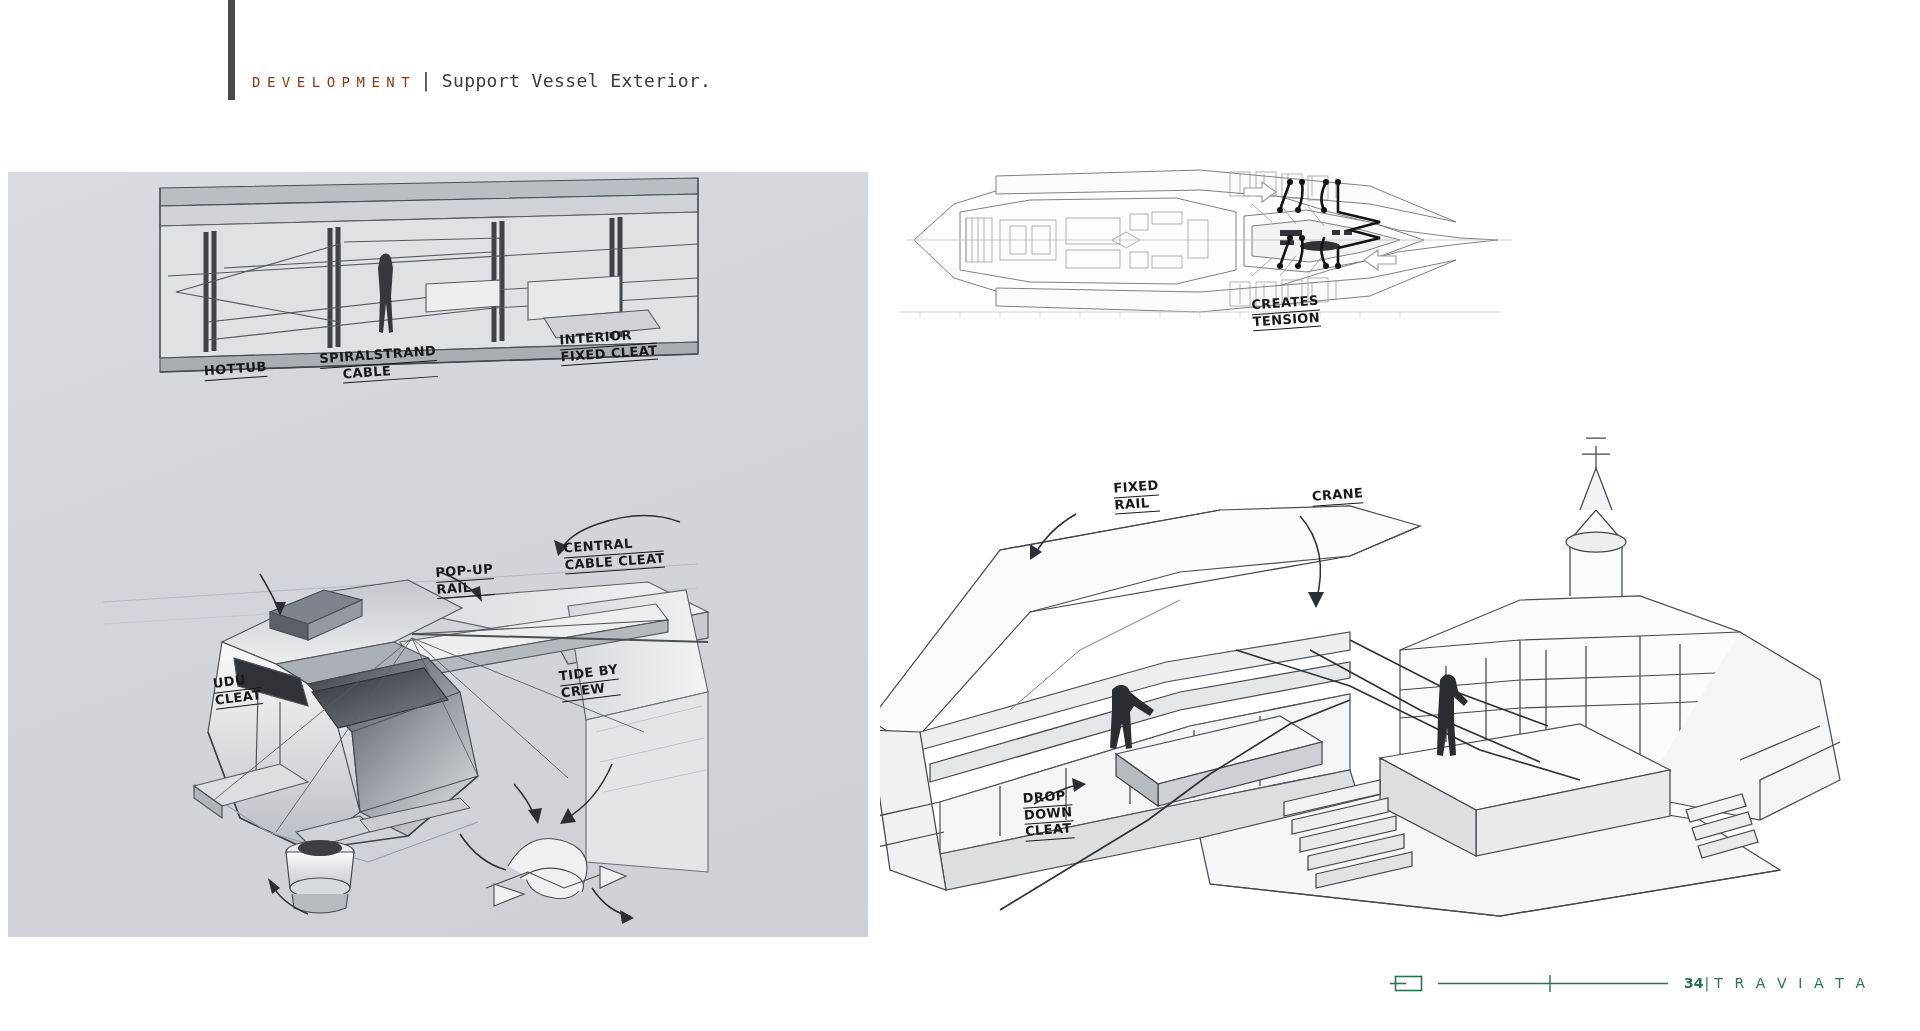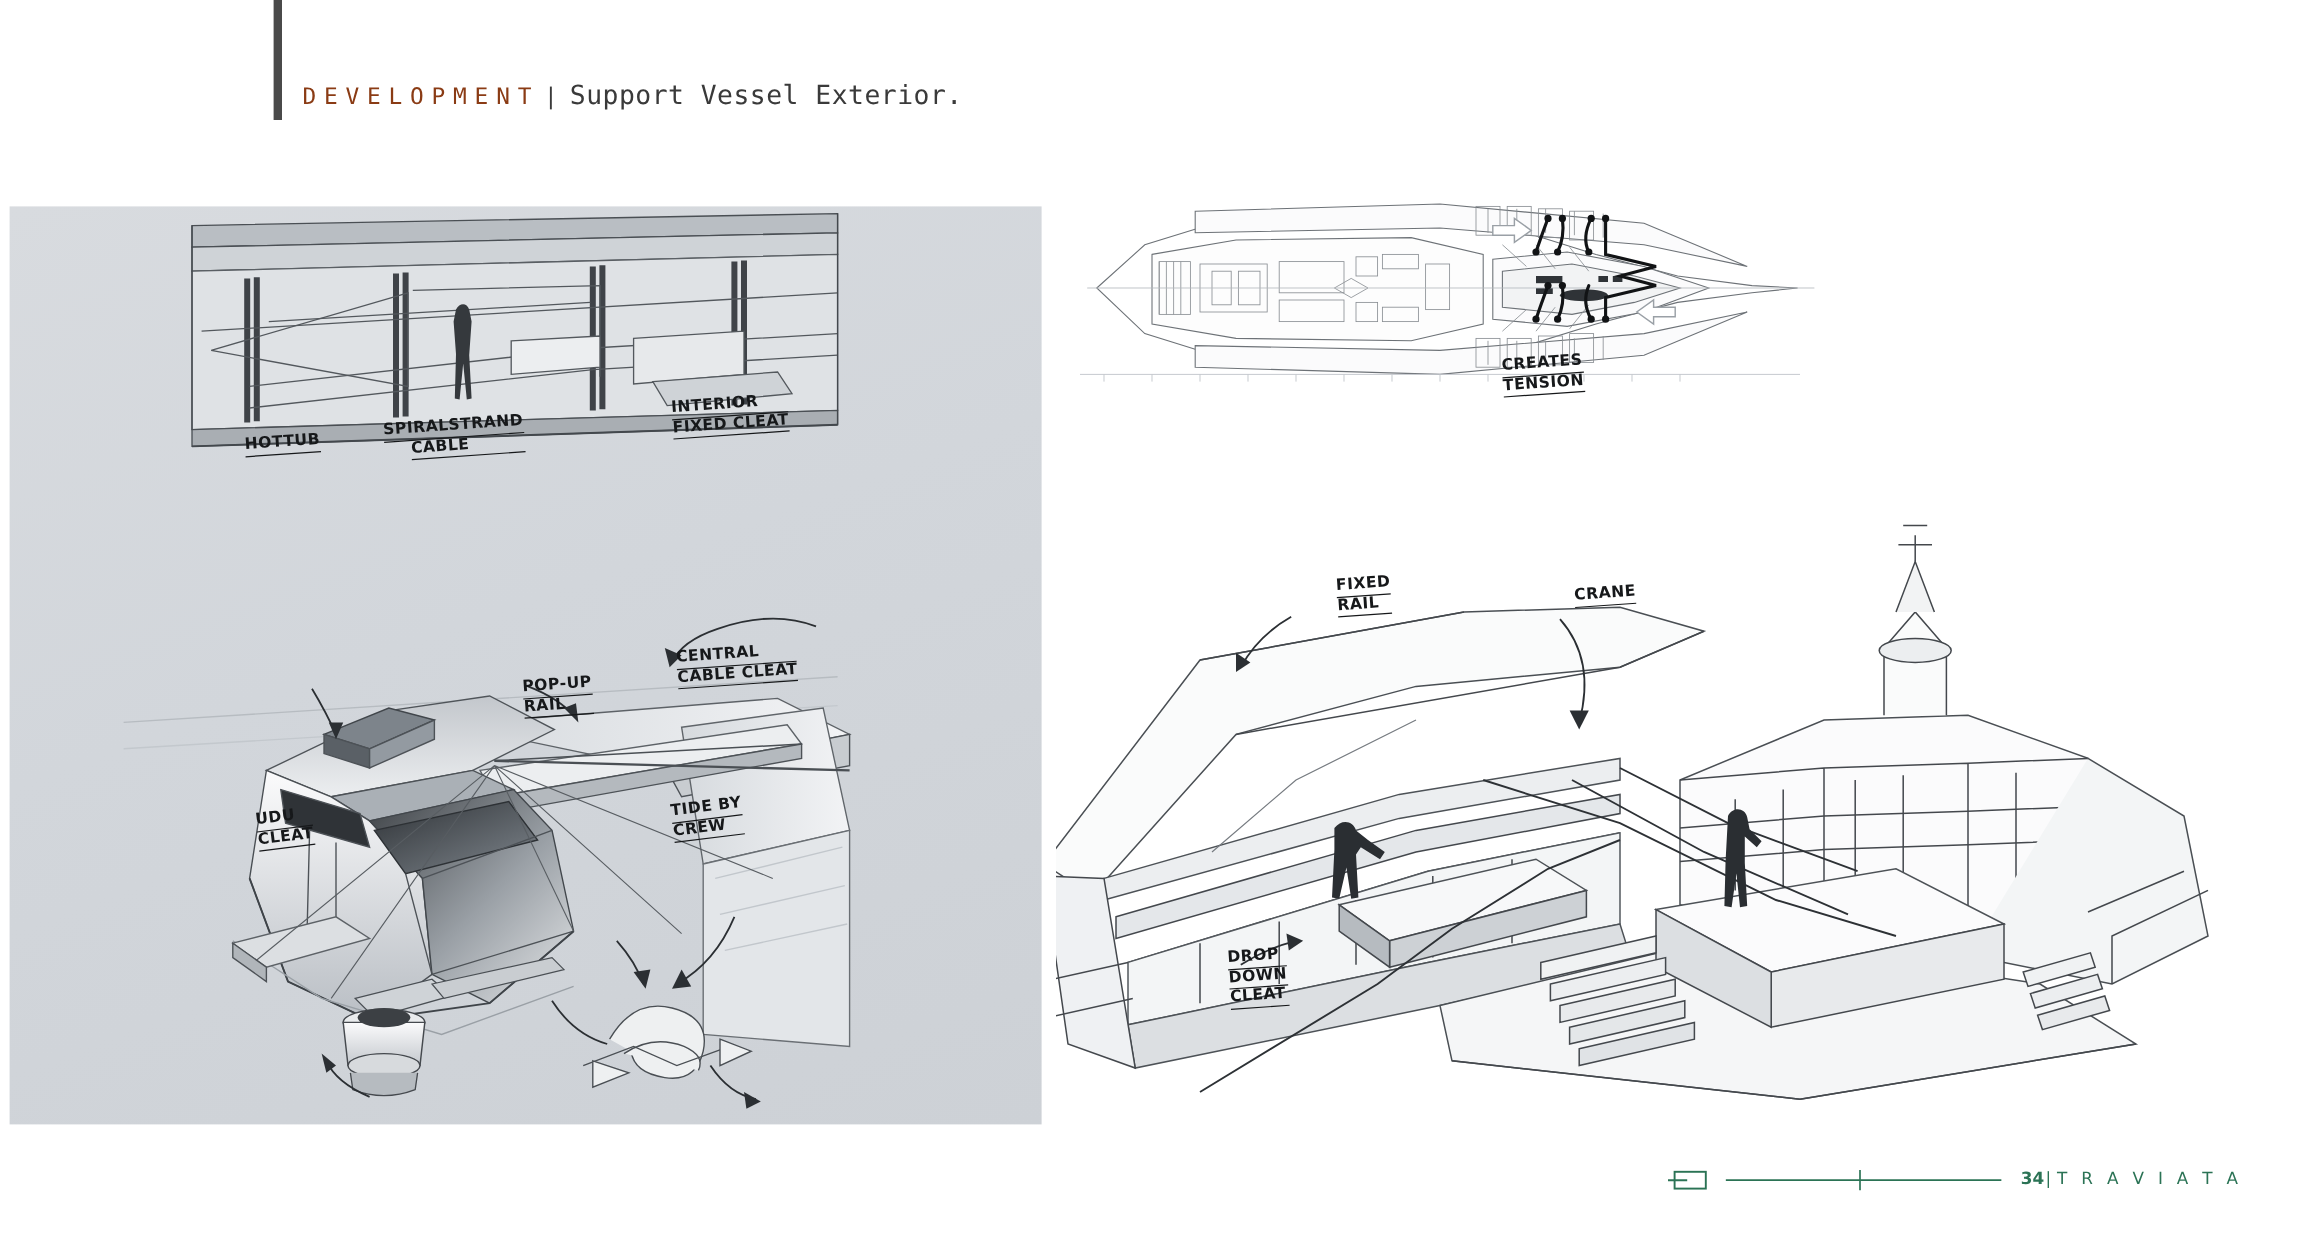--- a/index.html
+++ b/index.html
@@ -19,27 +19,27 @@
     position:absolute;left:252px;top:68px;
     white-space:nowrap;
     font-size:21px;
     letter-spacing:0px;
   }
   .kicker{
     color:#8a3b14;
     letter-spacing:6.5px;
     font-weight:400;
     font-family:"DejaVu Sans Mono",monospace;
-    font-size:19px;
+    font-size:14px;
   }
   .sep{color:#3a3a3a;padding:0 10px 0 4px;font-size:19px;font-family:"DejaVu Sans Mono",monospace;}
   .subtitle{
     color:#3a3a3a;
     font-family:"DejaVu Sans Mono",monospace;
-    font-size:22px;
+    font-size:18px;
     letter-spacing:.4px;
   }
   
   #left-plate{
     position:absolute;left:8px;top:172px;width:860px;height:765px;
     background:linear-gradient(160deg,#d8dbdf 0%,#d2d6db 45%,#cdd1d6 100%);
     overflow:hidden;
   }
   #left-plate svg, #right-area svg{display:block;}
   

